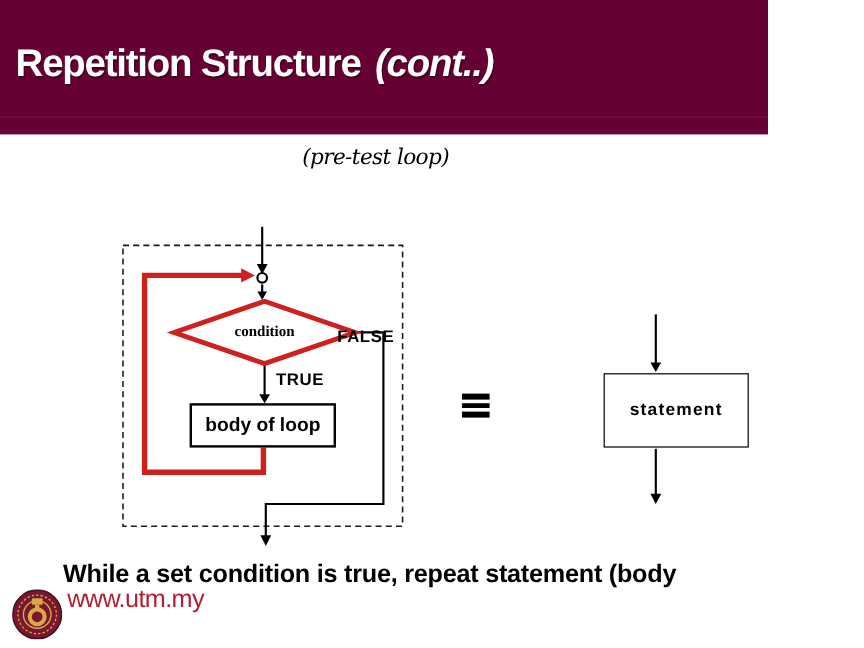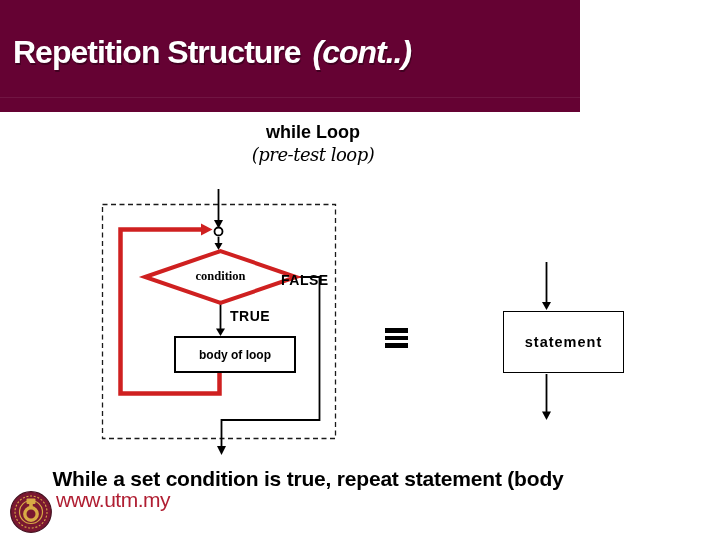--- a/index.html
+++ b/index.html
@@ -7,21 +7,21 @@
     --flow-red:#CF2020;
     --url-red:#B01E32;
     --ink:#000000;
   }
   html,body{margin:0;padding:0;background:#888;}
   .stage{
     position:relative;width:720px;height:540px;background:#ffffff;
     font-family:"Liberation Sans",sans-serif;overflow:hidden;color:var(--ink);
   }
   
-  .titlebar{position:absolute;left:0;top:0;width:580px;height:112px;background:var(--header-bg);text-align:right;}
+  .titlebar{position:absolute;left:0;top:0;width:640px;height:112px;background:var(--header-bg);text-align:right;}
   .titlebar .seam{position:absolute;left:0;top:97px;width:100%;height:1px;background:rgba(255,255,255,.08);}
   .title{
     position:absolute;left:13px;top:34px;color:#fff;font-size:32px;font-weight:bold;
     letter-spacing:-1px;white-space:nowrap;text-shadow:1px 2px 0 rgba(0,0,0,.35);
   }
   .title .cont{font-style:italic;margin-left:4px;}
   
   .subtitle{position:absolute;left:163px;top:121px;width:300px;text-align:center;line-height:1.25;}
   .sub1{font-size:18px;font-weight:bold;}
   .sub2{font-size:18px;font-weight:normal;font-style:italic;font-family:"DejaVu Serif","Liberation Serif",serif;letter-spacing:-0.5px;}
@@ -33,21 +33,21 @@
   .flow-svg .red-line{fill:none;stroke:var(--flow-red);stroke-width:4.5;}
   .flow-svg .red-head{fill:var(--flow-red);stroke:none;}
   .flow-svg .diamond{fill:#ffffff;stroke:var(--flow-red);stroke-width:4;}
   .flow-svg .connector{fill:#ffffff;stroke:#000;stroke-width:1.8;}
   
   .lbl{position:absolute;font-weight:bold;white-space:nowrap;}
   .lbl-condition{left:160px;top:269px;width:121px;text-align:center;font-size:12.5px;font-family:Liberation Serif, serif;}
   .lbl-false{left:281px;top:256px;font-size:14px;letter-spacing:.5px;margin-top:16px;}
   .lbl-true{left:230px;top:308px;font-size:14px;letter-spacing:.5px;}
   .fbox{position:absolute;background:#fff;display:flex;align-items:center;justify-content:center;box-sizing:border-box;font-weight:bold;}
-  .body-box{left:174px;top:336px;width:122px;height:37px;border:2px solid #000;font-size:12px;}
+  .body-box{left:158px;top:336px;width:122px;height:37px;border:2px solid #000;font-size:16px;}
   .stmt-box{left:487px;top:311px;width:121px;height:62px;border:1.5px solid #000;font-size:14.5px;letter-spacing:1px;margin-left:16px;}
   
   .equiv{position:absolute;left:385px;top:328px;}
   .equiv i{display:block;width:23px;height:4.5px;background:#000;margin-bottom:3.2px;}
   
   .caption{position:absolute;left:0;top:464px;width:616px;text-align:center;
     font-size:21px;font-weight:bold;line-height:29px;letter-spacing:-0.2px;}
   
   .logo{position:absolute;left:10px;top:491px;}
   .url{position:absolute;left:56px;top:488px;font-size:21px;font-weight:normal;color:var(--url-red);
@@ -60,21 +60,20 @@
 
   <header class="titlebar">
     <div class="seam"></div>
     <div class="title">
       <span>Repetition Structure</span>
       <span class="cont">(cont..)</span>
     </div>
   </header>
 
   <div class="subtitle">
-    <div class="sub1">while Loop</div>
     <div class="sub2">(pre-test loop)</div>
   </div>
 
   <svg class="flow-svg" width="720" height="540" viewBox="0 0 720 540">
 
     <rect class="dashed" x="102.5" y="204.5" width="233" height="234"></rect>
 
     <line class="black-line" x1="218.5" y1="189" x2="218.5" y2="220.5"></line>
     <polygon class="black-head" points="214,220 223,220 218.5,228.5"></polygon>
     <circle class="connector" cx="218.5" cy="231.5" r="4"></circle>

